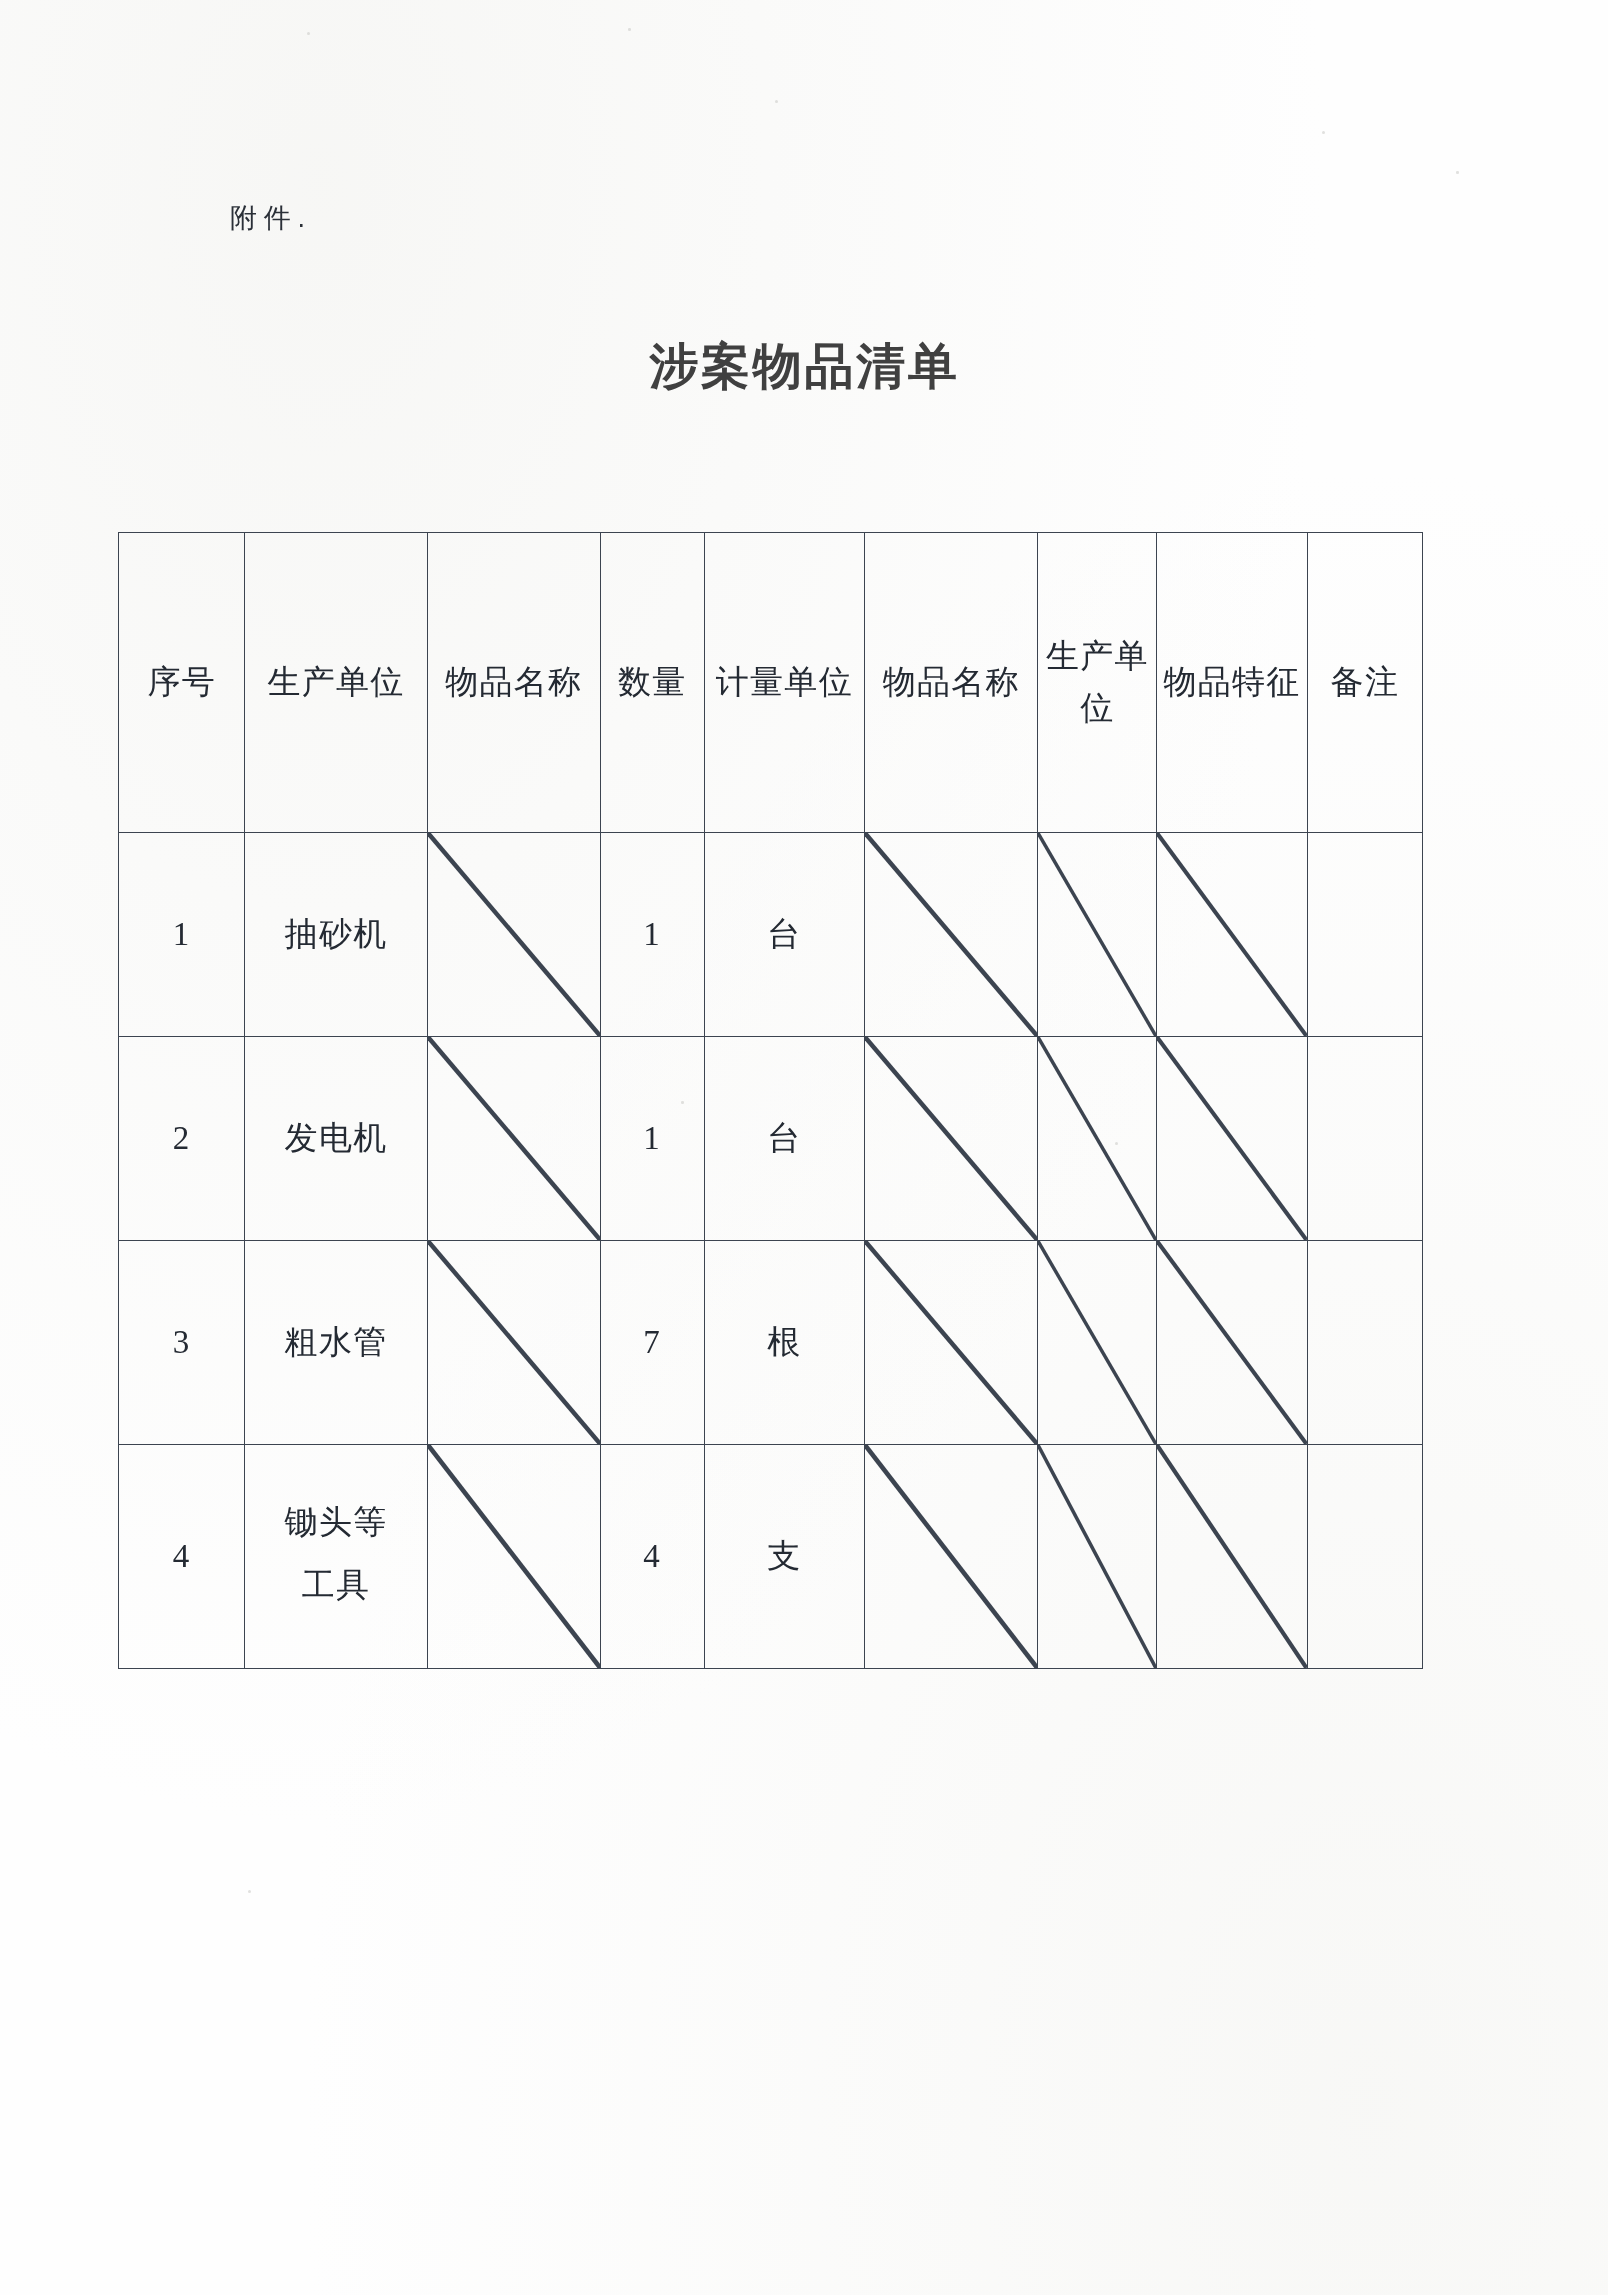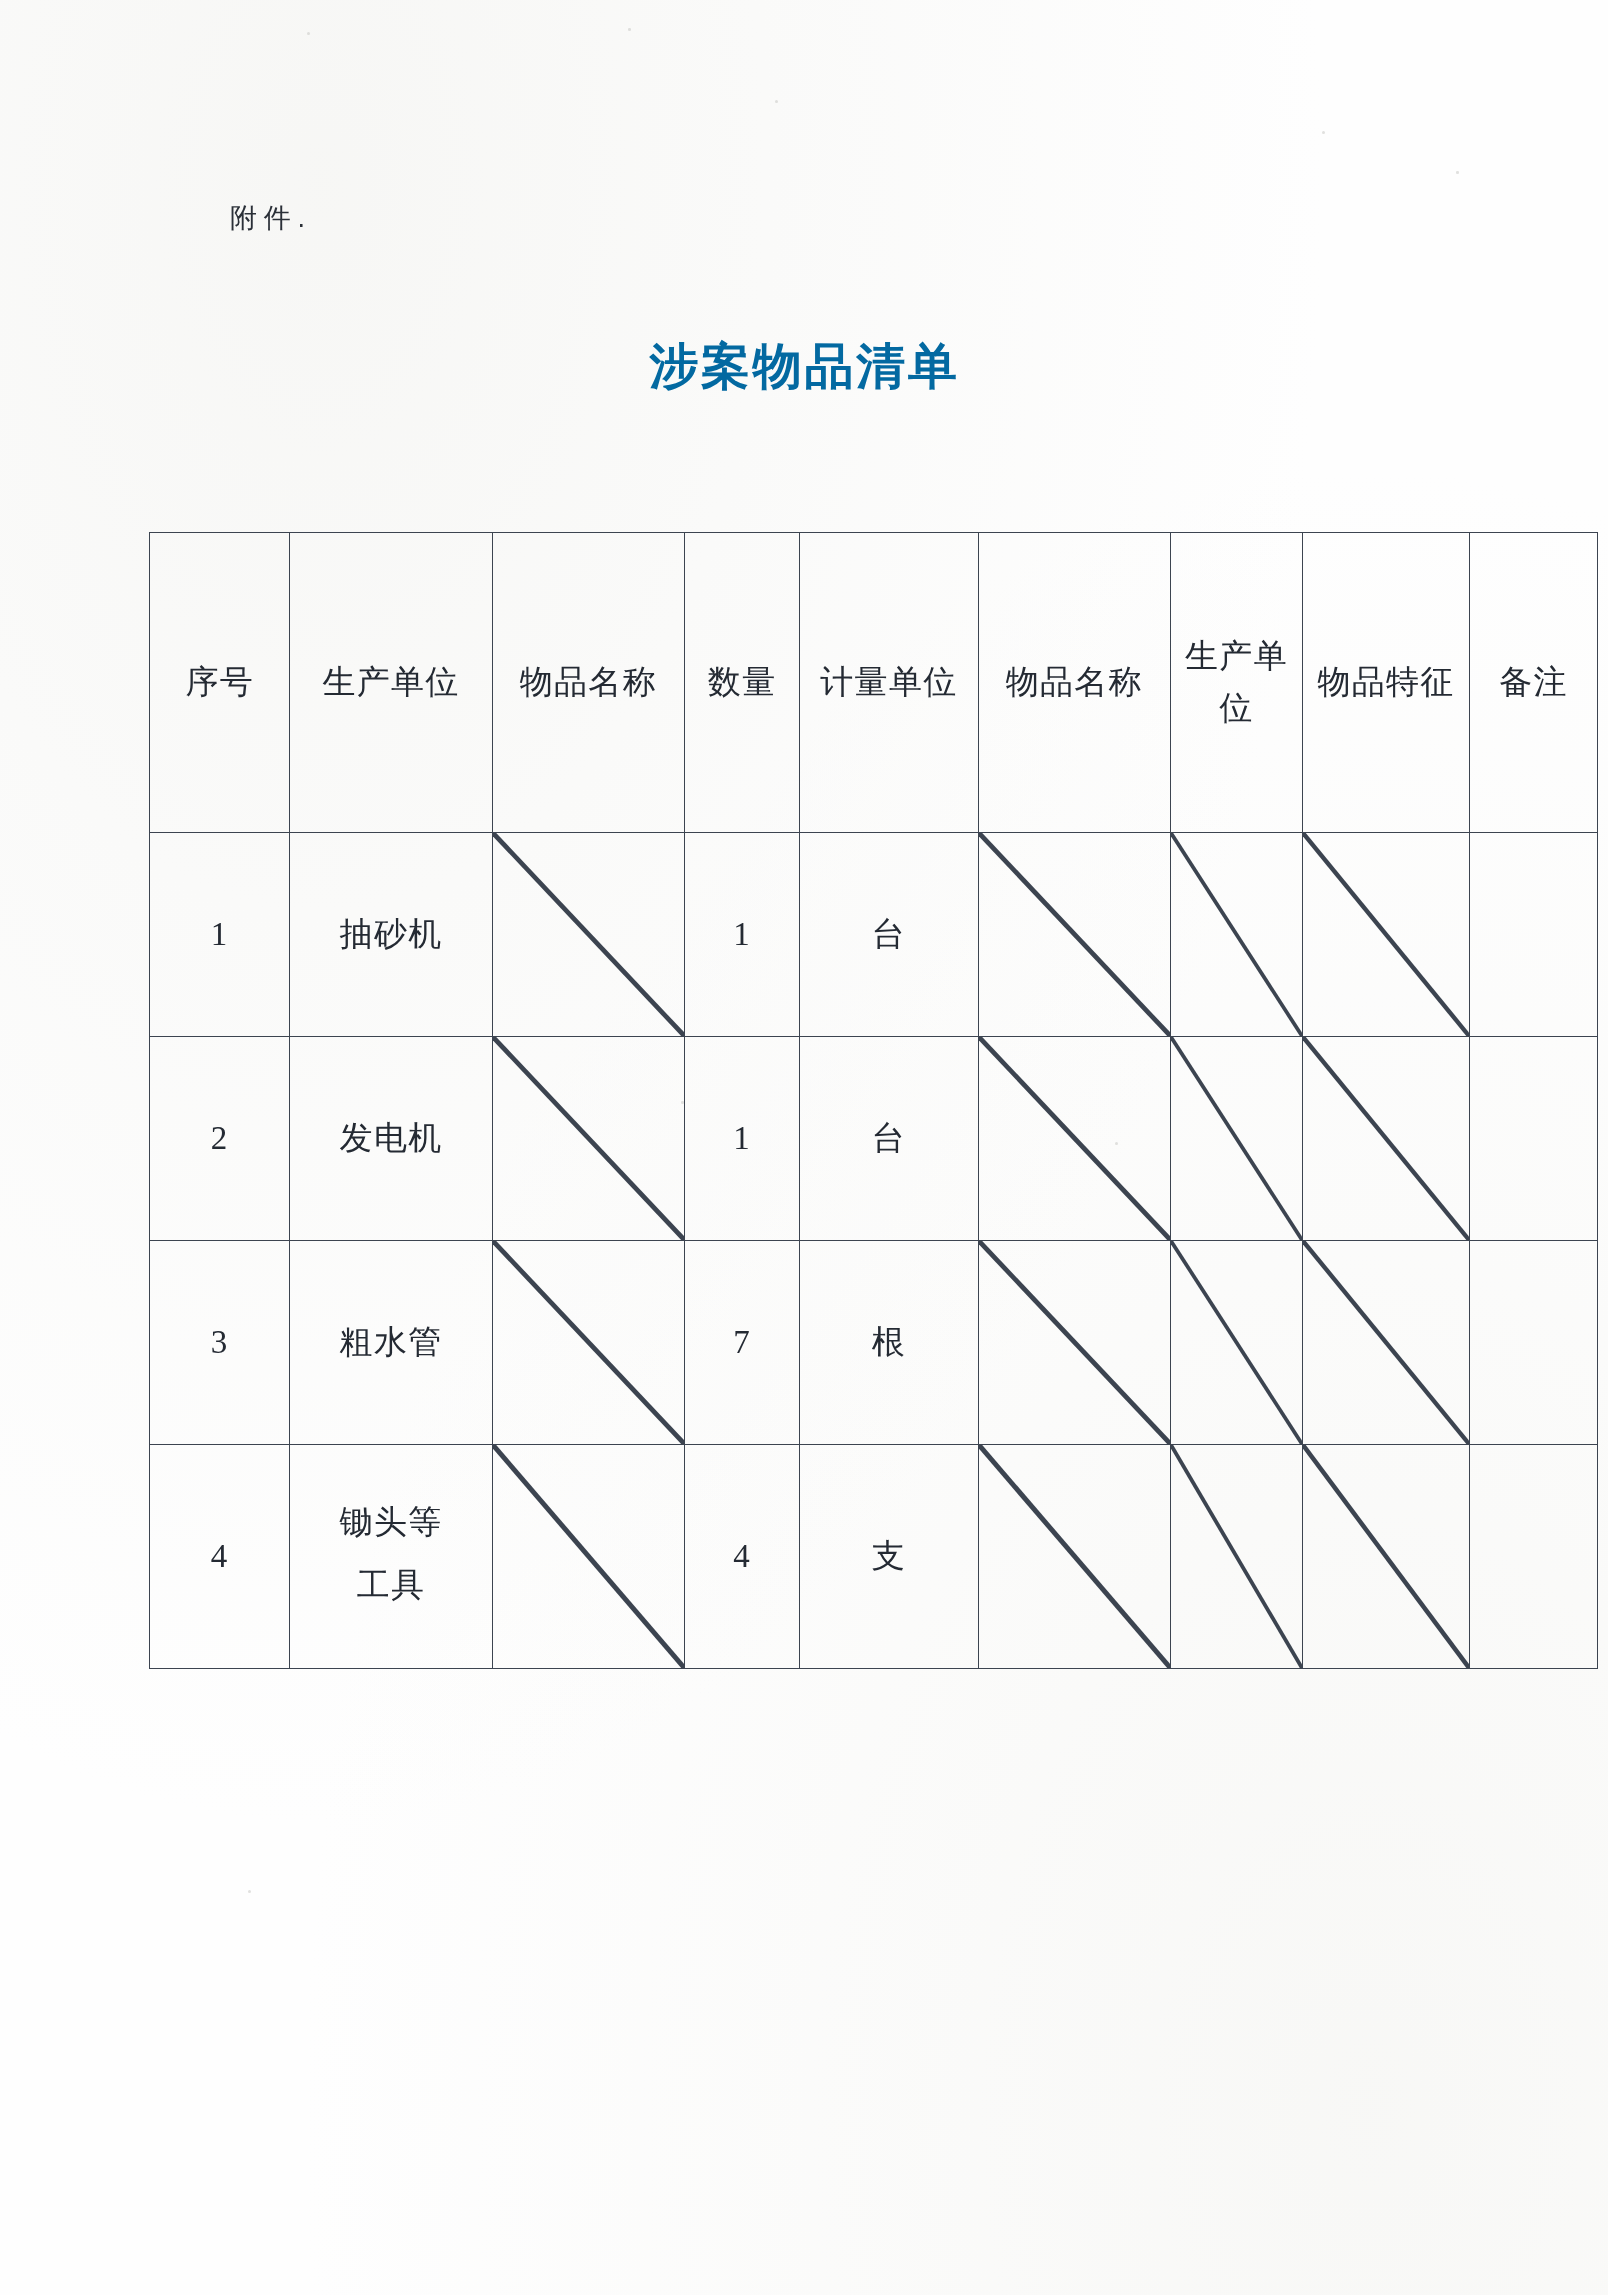--- a/index.html
+++ b/index.html
@@ -43,39 +43,38 @@
   
   .doc-title {
     position: absolute;
     left: 0;
     top: 334px;
     width: 1609px;
     text-align: center;
     font-size: 49px;
     font-weight: bold;
     letter-spacing: 2.7px;
-    color: #0369a1;
+    color: #404040;
     font-family: "DejaVu Serif", "Liberation Serif", serif;
     white-space: nowrap;
   }
 
   
   .table-wrap {
     position: absolute;
     left: 118px;
     top: 532px;
     width: 1381px;
     height: 1118px;
   }
   table.items {
     border-collapse: collapse;
-    width: 1449px;
+    width: 1305px;
     height: 1118px;
     table-layout: fixed;
-    margin-left: 31px;
   }
   table.items th,
   table.items td {
     border: 1.3px solid #3c4450;
     padding: 0;
     margin: 0;
     text-align: center;
     vertical-align: middle;
     position: relative;
     color: #242a33;

